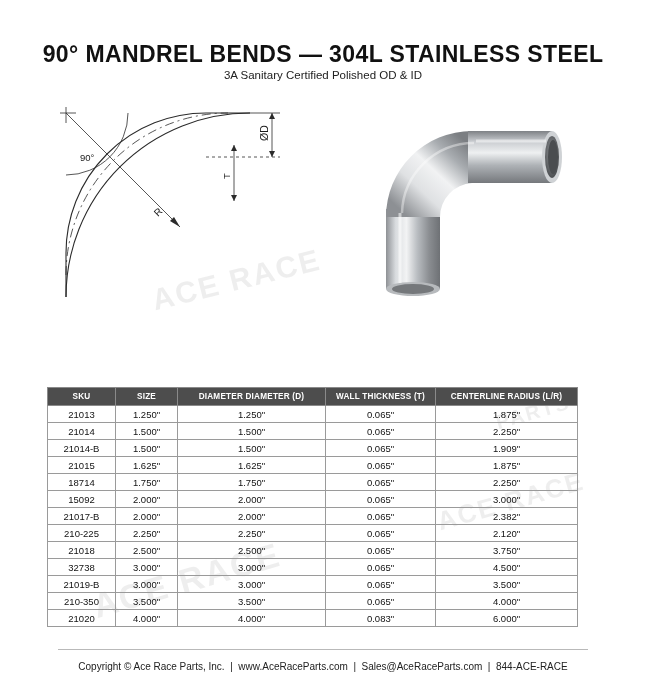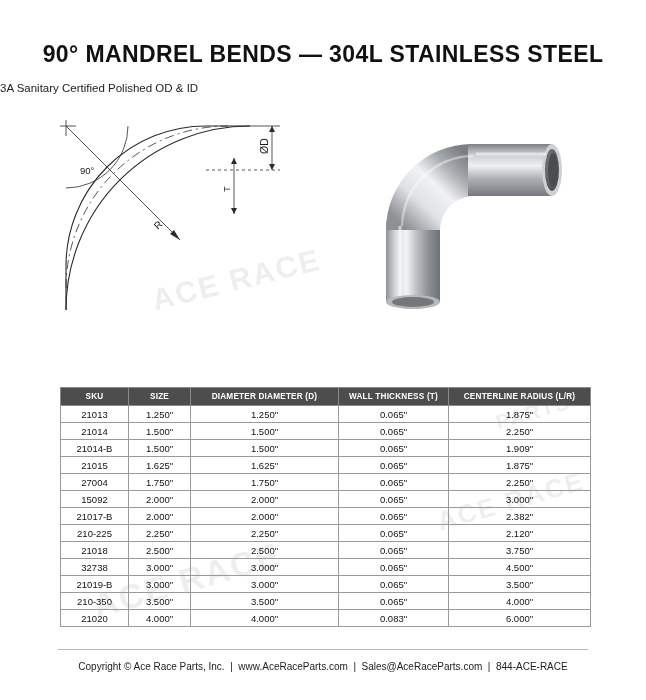--- a/index.html
+++ b/index.html
@@ -24,22 +24,23 @@
   
   .title {
     text-align: center;
     font-size: 23px;
     font-weight: bold;
     letter-spacing: 0.4px;
     margin-top: 41px;
     color: #111;
   }
   .subtitle {
+    text-align: center;
     font-size: 11.5px;
-    margin-top: 14px;
+    margin-top: 1px;
     color: #222;
   }
 
   
   .figure-band {
     position: relative;
     height: 210px;
     margin-top: 24px;
   }
   .diagram {
@@ -69,21 +70,21 @@
     user-select: none;
   }
   .wm1 { left: 150px; top: 222px; font-size: 30px; transform: rotate(-14deg); }
   .wm2 { left: 90px;  top: 520px; font-size: 34px; transform: rotate(-16deg); }
   .wm3 { left: 435px; top: 445px; font-size: 26px; transform: rotate(-16deg); }
   .wm4 { left: 495px; top: 360px; font-size: 20px; transform: rotate(-16deg); }
 
   
   .table-wrap {
     position: absolute;
-    left: 60px;
+    left: 47px;
     top: 346px;
     width: 530px;
   }
   table.spec {
     border-collapse: collapse;
     width: 530px;
     font-size: 9.5px;
     table-layout: fixed;
   }
   table.spec th {
@@ -285,21 +286,21 @@
           <td>1.909"</td>
         </tr>
         <tr>
           <td>21015</td>
           <td>1.625"</td>
           <td>1.625"</td>
           <td>0.065"</td>
           <td>1.875"</td>
         </tr>
         <tr>
-          <td>27004</td>
+          <td>18714</td>
           <td>1.750"</td>
           <td>1.750"</td>
           <td>0.065"</td>
           <td>2.250"</td>
         </tr>
         <tr>
           <td>15092</td>
           <td>2.000"</td>
           <td>2.000"</td>
           <td>0.065"</td>

